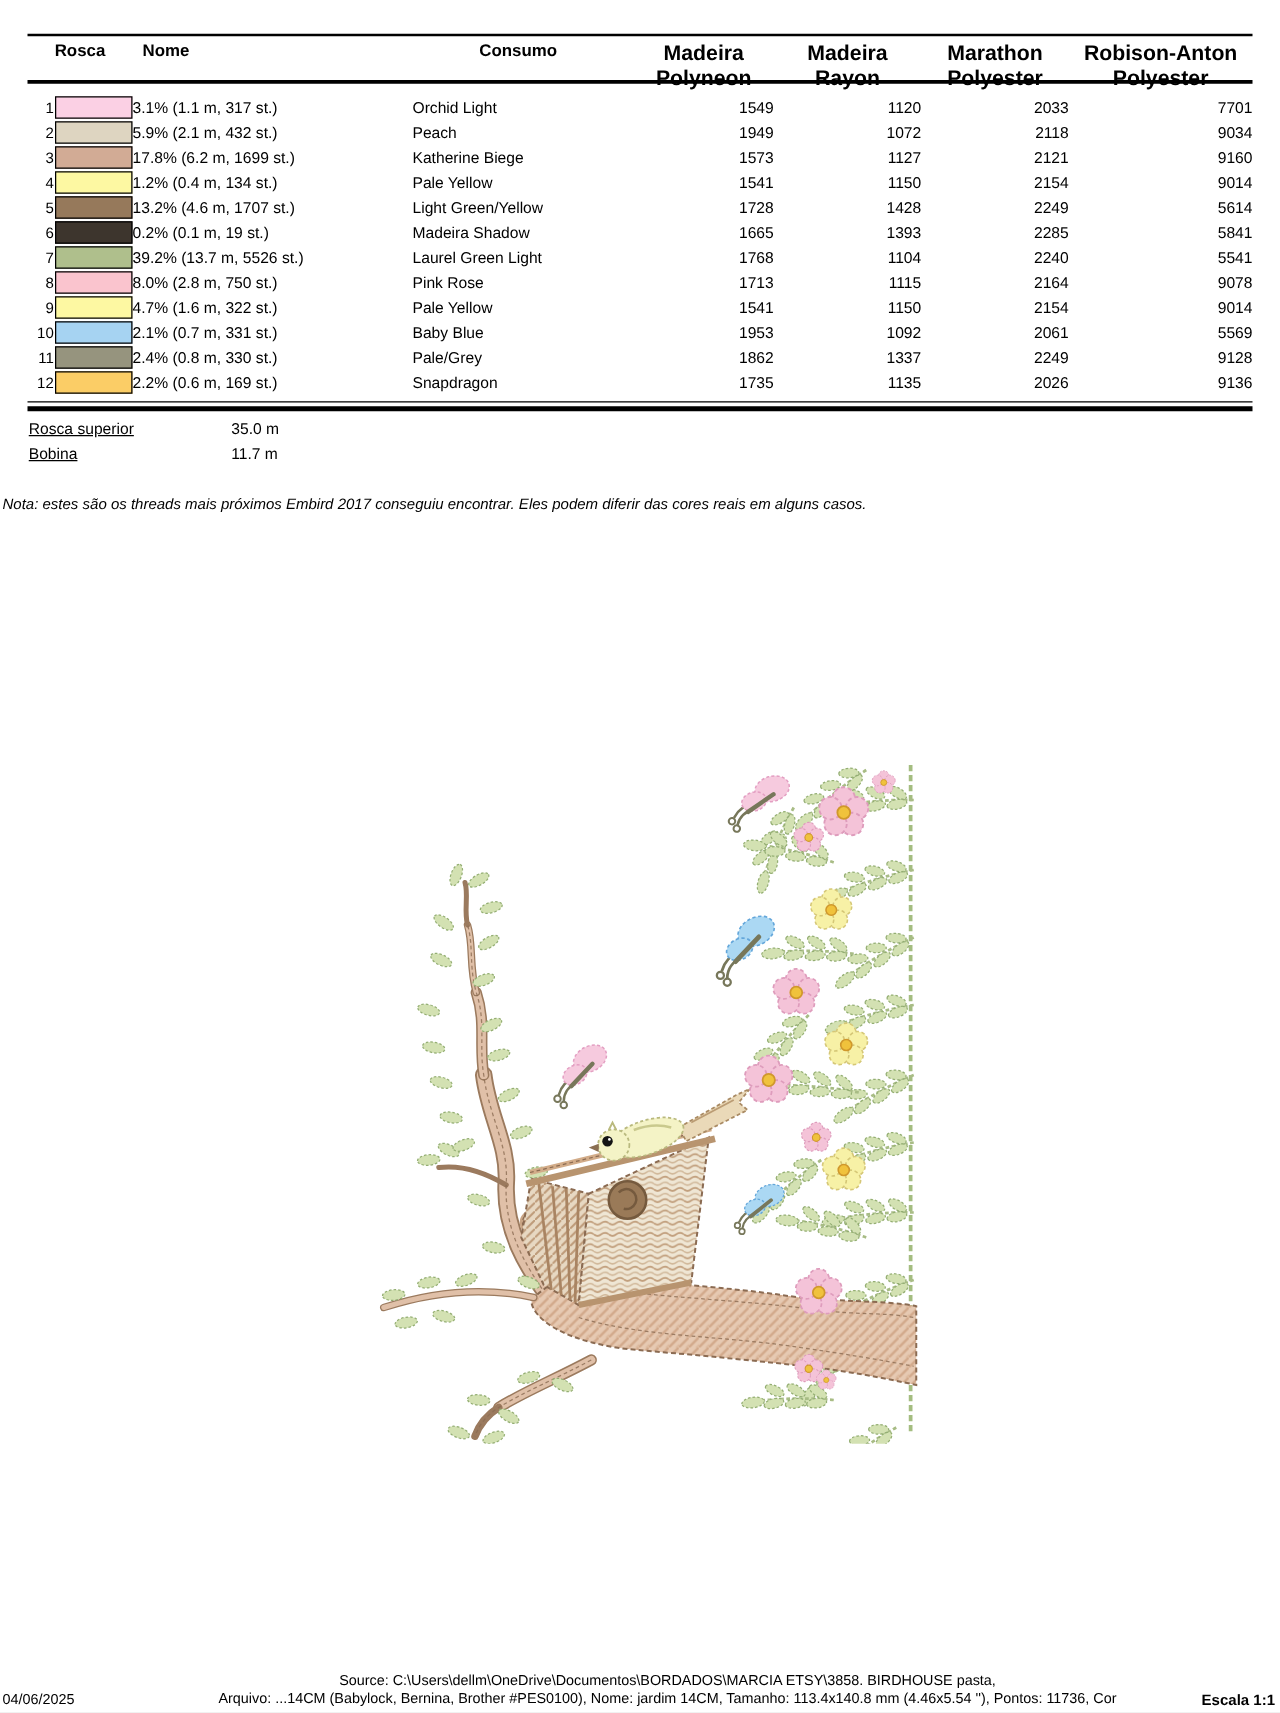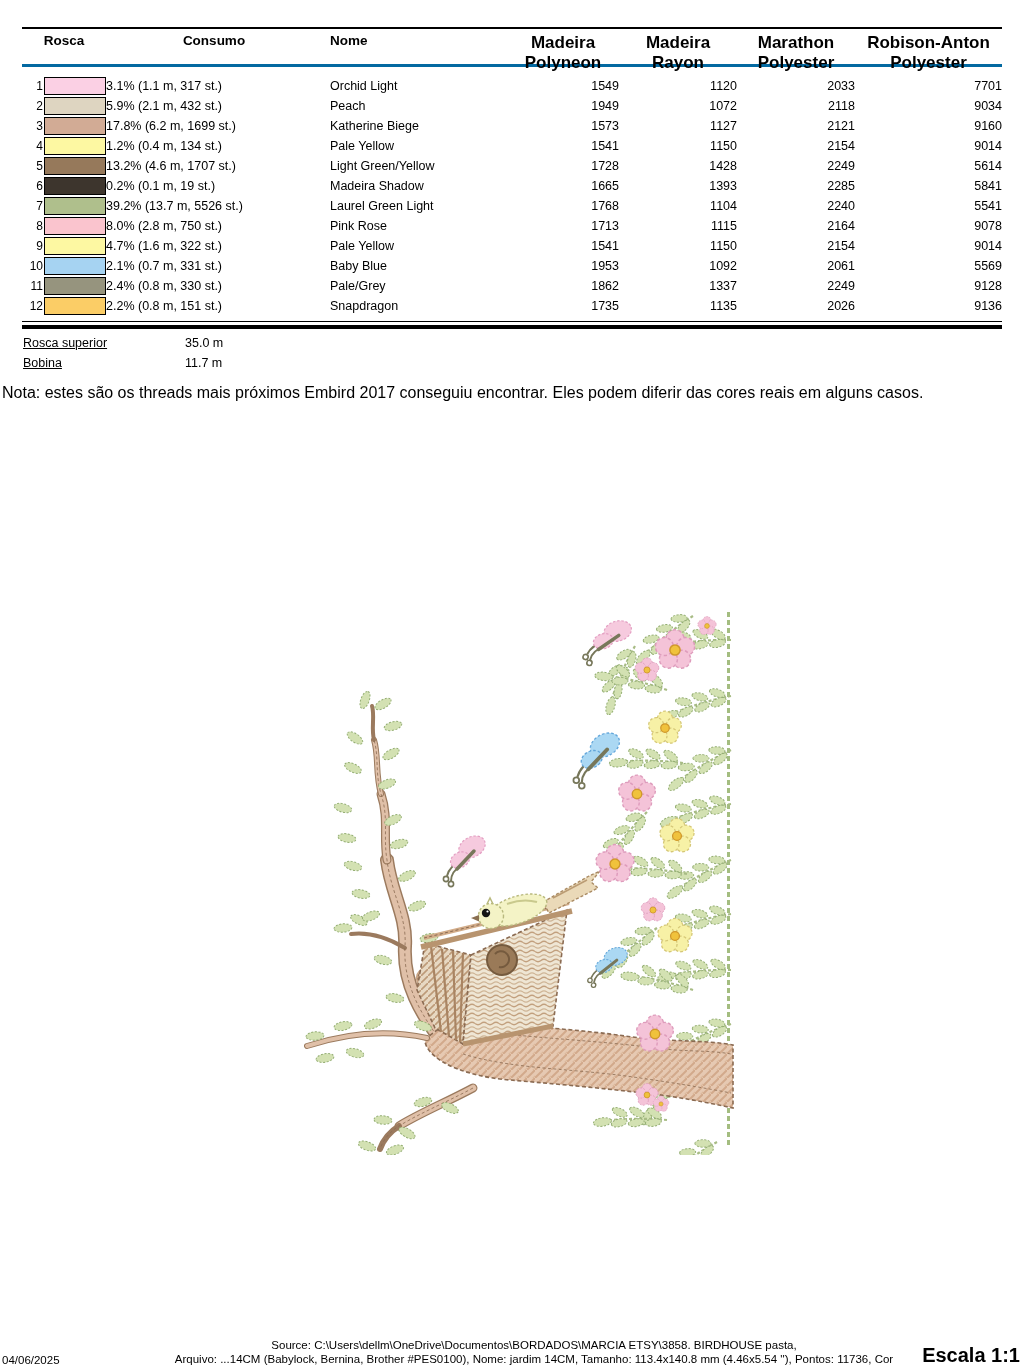--- a/index.html
+++ b/index.html
@@ -5,21 +5,21 @@
   html,body{margin:0;padding:0;background:#e8e8e8;}
   .page{
     position:relative;width:1024px;height:1370px;background:#ffffff;
     font-family:"Liberation Sans","DejaVu Sans",sans-serif;color:#000;
     overflow:hidden;margin:0 auto;
   }
   
   .tbl{position:absolute;left:22px;top:27px;width:980px;}
   .tbl-head{
     display:grid;grid-template-columns:84px 216px 185px 112px 118px 118px 147px;
-    border-top:2px solid #000;border-bottom:3px solid #0369a1;
+    border-top:2px solid #000;border-bottom:3px solid #000000;
     height:31px;padding-top:4px;box-sizing:content-box;
   }
   .hc{font-weight:bold;}
   .hc.big{font-size:13.5px;}
   .hc.small{font-size:17px;}
   .hc.center{text-align:center;}
   .hc.left{text-align:left;padding-left:8px;}
   .hc.low{margin-top:0;}
   .rows{padding-top:9px;padding-bottom:5px;}
   .trow{
@@ -29,21 +29,21 @@
   .cell.num{text-align:right;padding-right:1px;font-size:12px;}
   .cell.swatch{height:18px;border:1px solid #000;box-sizing:border-box;}
   .cell.consumo{text-align:left;}
   .cell.nome{text-align:left;padding-left:8px;}
   .cell.code{text-align:right;}
   .tbl-bottom{border-top:1px solid #000;height:3px;border-bottom:4px solid #000;}
   
   .totals{position:absolute;left:23px;top:333px;font-size:12.5px;line-height:20px;}
   .totals .lbl{display:inline-block;width:162px;text-decoration:underline;}
   
-  .note{position:absolute;left:2px;top:384px;font-size:16px;}
+  .note{position:absolute;left:2px;top:396px;font-size:12px;font-style:italic;}
   
   .design{position:absolute;left:295px;top:598px;width:446px;height:557px;}
   
   .leaf{fill:#d3e1b2;stroke:#94ae73;stroke-width:1;stroke-dasharray:2,1.6;}
   .stem{fill:none;stroke:#a8bc85;stroke-width:2.2;stroke-dasharray:3,2;}
   .petal{stroke-width:1;stroke-dasharray:2.2,1.6;}
   .pP .petal{fill:#f4c3d8;stroke:#de9cbc;}
   .pY .petal{fill:#f7f1a6;stroke:#d5c777;}
   .fcenter{fill:#f0c23c;stroke:#d0982c;stroke-width:1;}
   .ant{fill:none;stroke:#77775a;stroke-width:2;}
@@ -52,32 +52,32 @@
   .wingSm{fill:var(--wing);stroke:var(--wingst);stroke-width:1.2;stroke-dasharray:2.4,1.8;}
   .bflyBody{stroke:#77775a;stroke-width:3.5;stroke-linecap:round;}
   .bp{--wing:#f6cade;--wingst:#e39fc2;}
   .bb{--wing:#abd8f3;--wingst:#63a6da;}
   .branch-under{fill:none;stroke:#9b7a5e;stroke-linecap:round;}
   .branch-over{fill:none;stroke:#e0c0a8;stroke-linecap:round;}
   .branch-stitch{fill:none;stroke:#8b6b52;stroke-width:1;stroke-dasharray:3,2.4;opacity:.8;}
   
   .footer-center{position:absolute;left:0;right:0;bottom:4px;text-align:center;font-size:11.5px;line-height:14px;margin-left:44px;}
   .footer-date{position:absolute;left:2px;bottom:4px;font-size:11.5px;}
-  .footer-scale{position:absolute;right:4px;bottom:3px;font-weight:bold;font-size:20px;}
+  .footer-scale{position:absolute;right:4px;bottom:3px;font-weight:bold;font-size:12px;}
 </style>
 </head>
 <body>
 
 <div class="page">
 
   <div class="tbl">
     <div class="tbl-head">
       <div class="hc big center">Rosca</div>
+      <div class="hc big left">Nome</div>
       <div class="hc big center">Consumo</div>
-      <div class="hc big left">Nome</div>
       <div class="hc small center">Madeira Polyneon</div>
       <div class="hc small center low">Madeira Rayon</div>
       <div class="hc small center">Marathon Polyester</div>
       <div class="hc small center low">Robison-Anton Polyester</div>
     </div>
     <div class="rows" id="rows-container">
     <div class="trow">
       <span class="cell num">1</span>
       <span class="cell swatch" style="background: rgb(251, 208, 228);"></span>
       <span class="cell consumo">3.1% (1.1 m, 317 st.)</span>
@@ -194,21 +194,21 @@
       <span class="cell nome">Pale/Grey</span>
       <span class="cell code">1862</span>
       <span class="cell code">1337</span>
       <span class="cell code">2249</span>
       <span class="cell code">9128</span>
     </div>
 
     <div class="trow">
       <span class="cell num">12</span>
       <span class="cell swatch" style="background: rgb(251, 205, 102);"></span>
-      <span class="cell consumo">2.2% (0.8 m, 151 st.)</span>
+      <span class="cell consumo">2.2% (0.6 m, 169 st.)</span>
       <span class="cell nome">Snapdragon</span>
       <span class="cell code">1735</span>
       <span class="cell code">1135</span>
       <span class="cell code">2026</span>
       <span class="cell code">9136</span>
     </div>
   </div>
     <div class="tbl-bottom"></div>
   </div>
 

